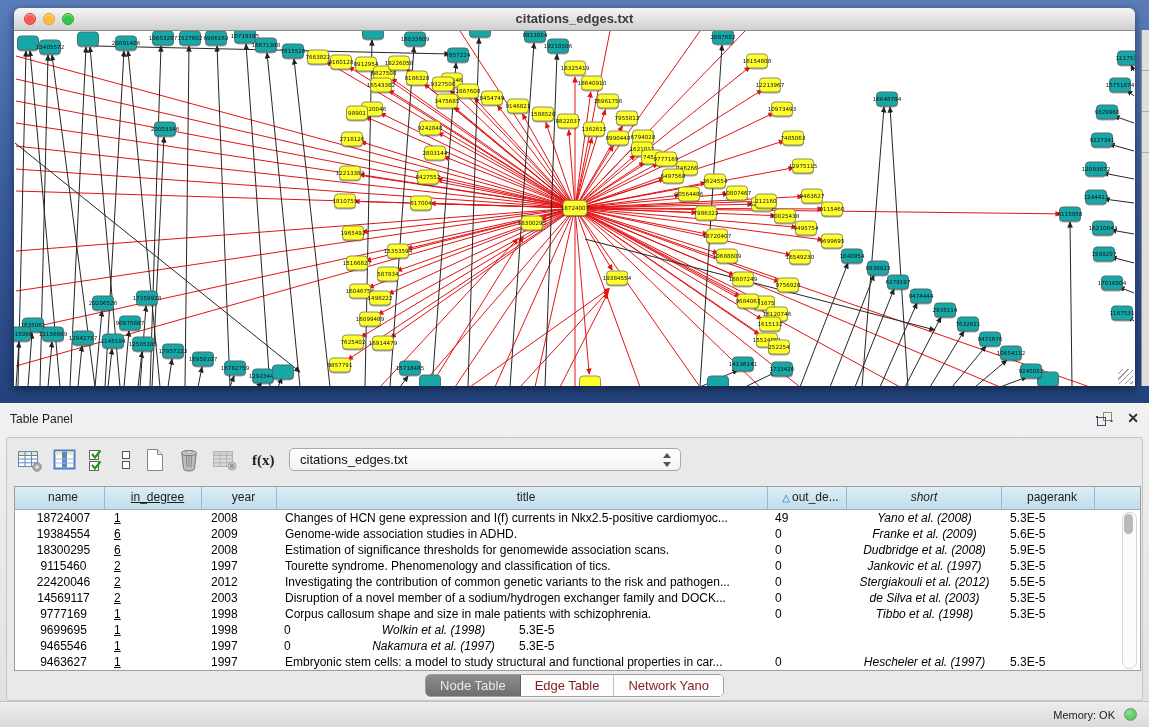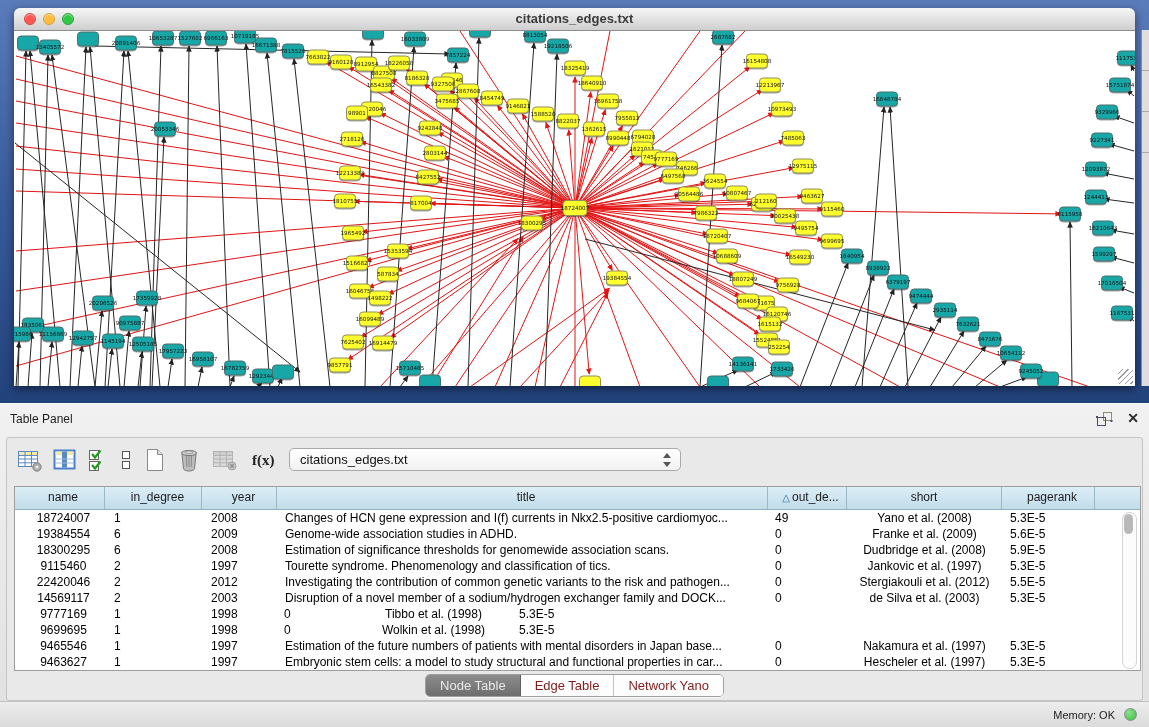--- a/index.html
+++ b/index.html
@@ -55,25 +55,25 @@
     border:1px solid #9d9d9d;box-sizing:border-box;overflow:hidden;}
   .thead{display:flex;height:22px;background:linear-gradient(var(--hdr1,#dceef7),var(--hdr2,#c2dcea));
     border-bottom:1px solid #93aebc;}
   .th{box-sizing:border-box;border-right:1px solid #9cb8c6;font-size:12px;color:#1c1c1c;
     text-align:center;line-height:21px;overflow:hidden;white-space:nowrap;}
   .th .sort{color:#2e6da0;font-size:10px;margin-right:2px;}
   .tbody{position:relative;}
   .tr{display:flex;height:16px;line-height:16px;font-size:12px;color:#000;white-space:nowrap;}
   .td{box-sizing:border-box;overflow:hidden;white-space:nowrap;}
   .c0{width:90px;padding-left:7px;text-align:center;}
-  .c1{width:97px;padding-left:9px;}
+  .c1{width:97px;padding-left:9px;text-decoration:underline;}
   .c2{width:75px;padding-left:9px;}
   .c3{width:491px;padding-left:8px;}
   .c4{width:79px;padding-left:7px;}
-  .c5{width:155px;text-align:center;}
+  .c5{width:155px;text-align:center;font-style:italic;}
   .c6{width:93px;padding-left:8px;}
   .vscroll{position:absolute;right:3px;top:25px;width:13px;height:155px;background:#fcfcfc;
     border:1px solid #d4d4d4;border-radius:7px;}
   .vthumb{position:absolute;left:1px;top:1px;width:9px;height:20px;background:#b9b9b9;border-radius:5px;}
   
   .tabsrow{position:absolute;left:0;top:270px;width:100%;display:flex;justify-content:center;}
   .seg{display:flex;height:21px;border:1px solid #9f9f9f;border-radius:5px;overflow:hidden;
     background:#fdfdfd;box-shadow:0 1px 1px rgba(255,255,255,.8);}
   .seg .tab{padding:0 14px;font-size:13px;line-height:21px;color:#7f1d1d;background:#fdfdfd;border-right:1px solid #c2c2c2;}
   .seg .tab:last-child{border-right:none;}
@@ -713,37 +713,37 @@
               <div class="td c2">2003</div>
               <div class="td c3">Disruption of a novel member of a sodium/hydrogen exchanger family and DOCK...</div>
               <div class="td c4">0</div>
               <div class="td c5">de Silva et al. (2003)</div>
               <div class="td c6">5.3E-5</div>
             </div>
             <div class="tr">
               <div class="td c0">9777169</div>
               <div class="td c1">1</div>
               <div class="td c2">1998</div>
+              <div class="td c3">Corpus callosum shape and size in male patients with schizophrenia.</div>
               <div class="td c4">0</div>
               <div class="td c5">Tibbo et al. (1998)</div>
               <div class="td c6">5.3E-5</div>
             </div>
             <div class="tr">
               <div class="td c0">9699695</div>
               <div class="td c1">1</div>
               <div class="td c2">1998</div>
               <div class="td c4">0</div>
               <div class="td c5">Wolkin et al. (1998)</div>
               <div class="td c6">5.3E-5</div>
             </div>
             <div class="tr">
               <div class="td c0">9465546</div>
               <div class="td c1">1</div>
               <div class="td c2">1997</div>
-              <div class="td c3">Estimation of the future numbers of patients with mental disorders in Japan base...</div>
               <div class="td c4">0</div>
               <div class="td c5">Nakamura et al. (1997)</div>
               <div class="td c6">5.3E-5</div>
             </div>
             <div class="tr">
               <div class="td c0">9463627</div>
               <div class="td c1">1</div>
               <div class="td c2">1997</div>
               <div class="td c3">Embryonic stem cells: a model to study structural and functional properties in car...</div>
               <div class="td c4">0</div>

